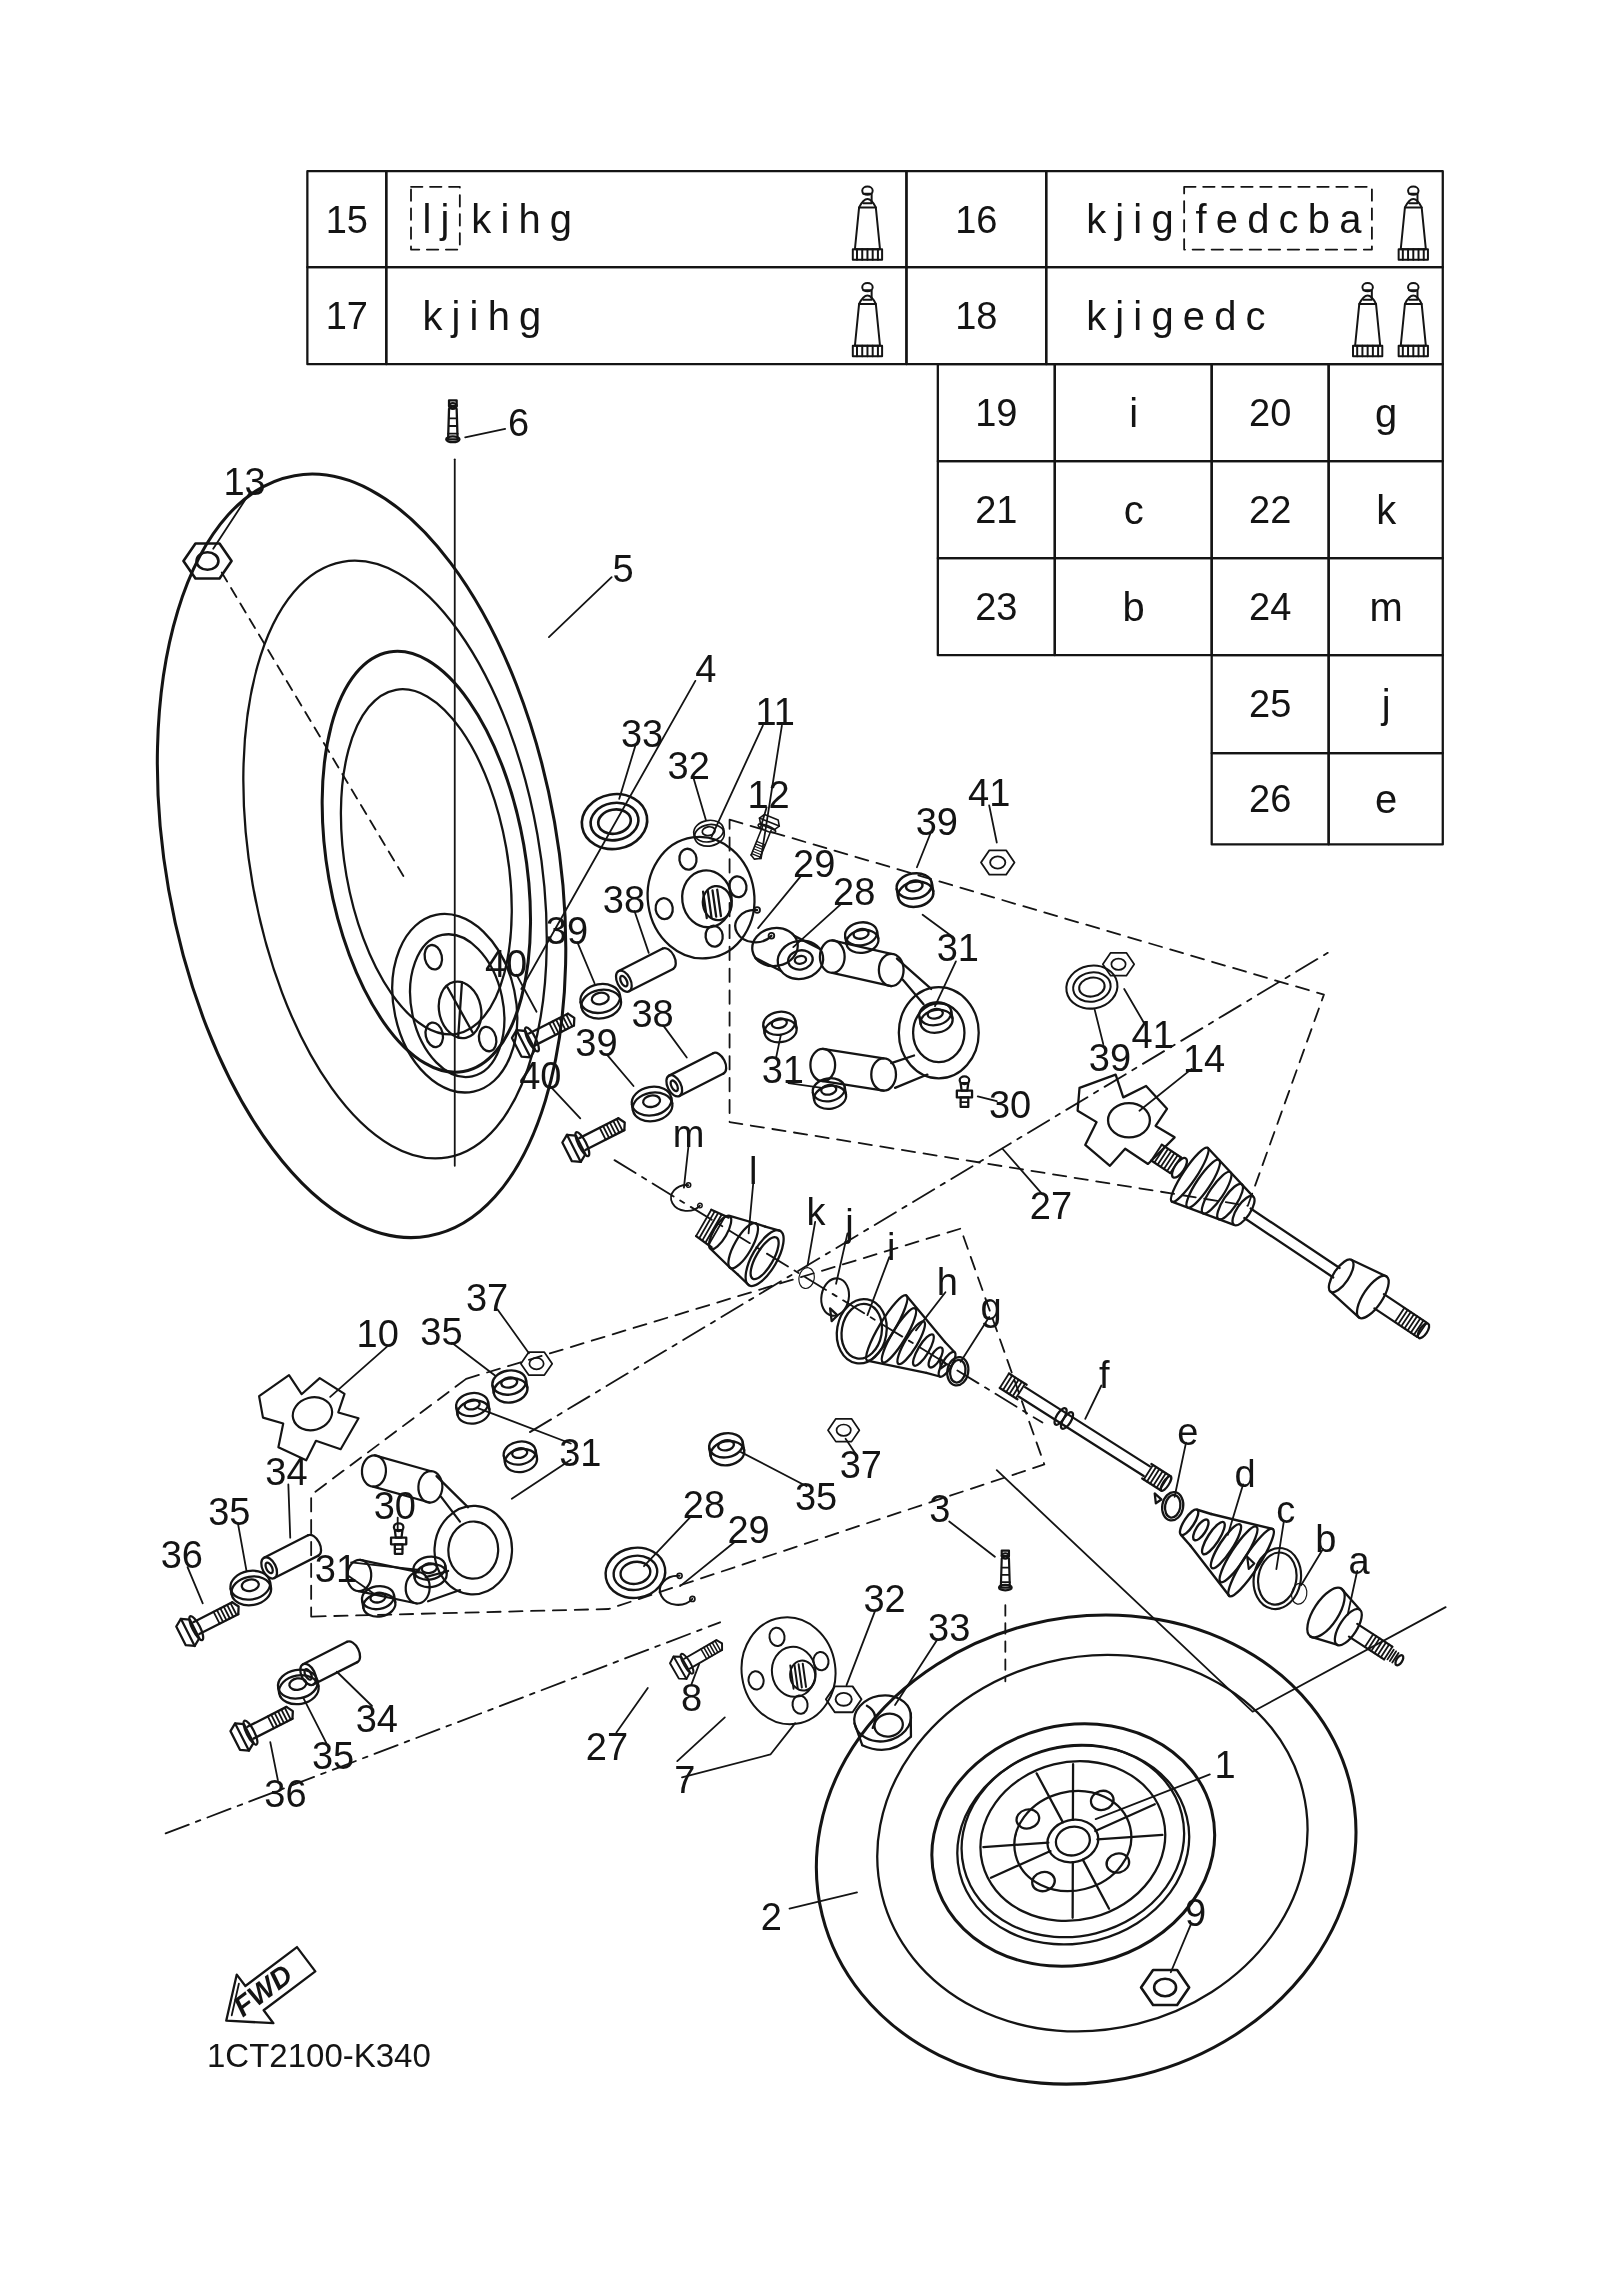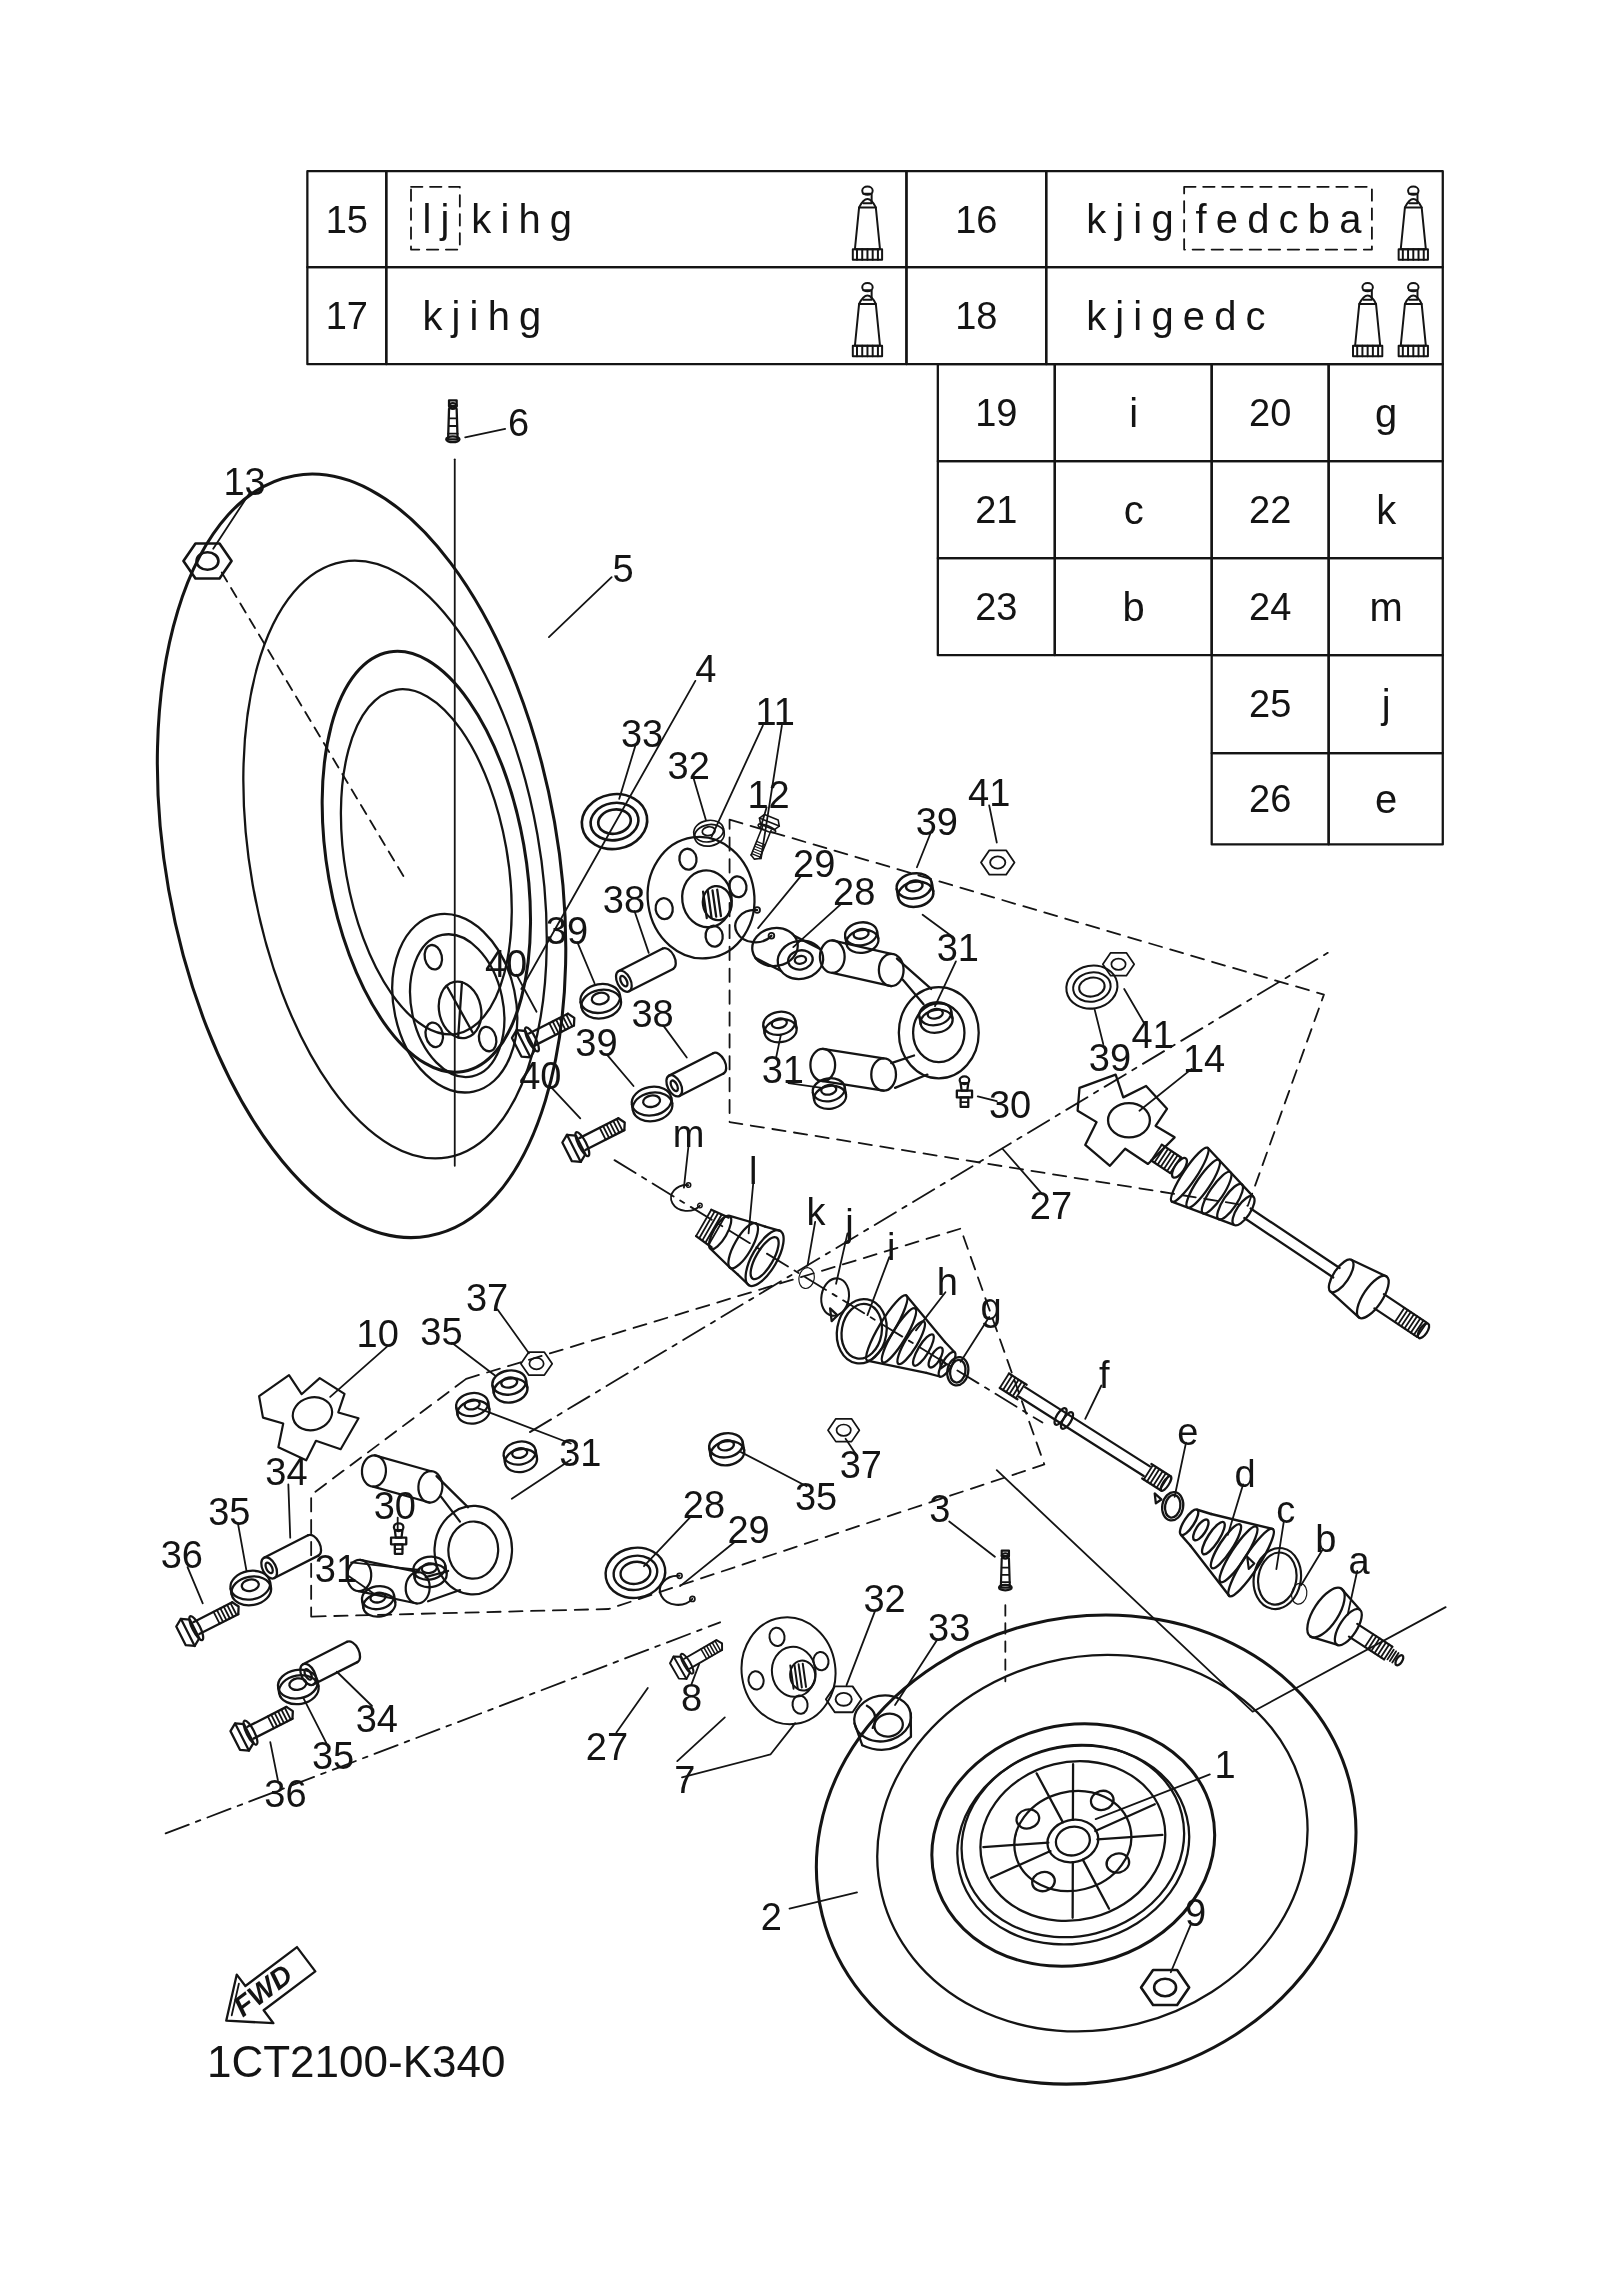--- a/index.html
+++ b/index.html
@@ -6,21 +6,21 @@
   .page{position:relative;width:1617px;height:2287px;background:#ffffff;overflow:hidden;}
   svg#fig{position:absolute;left:0;top:0;}
   svg#fig *{vector-effect:none;}
   .ln{stroke:#141414;fill:none;stroke-width:2.4;stroke-linecap:round;stroke-linejoin:round;}
   .thin{stroke-width:1.9;}
   .thick{stroke-width:3.2;}
   text{fill:#141414;stroke:none;font-family:"Liberation Sans",sans-serif;}
   .lbl{font-size:40px;}
   .tnum{font-size:40px;}
   .tlet{font-size:42px;letter-spacing:-1px;}
-  .code-text{position:absolute;left:207px;top:2037px;font-size:44px;color:#141414;letter-spacing:0px;}
+  .code-text{position:absolute;left:207px;top:2037px;font-size:33px;color:#141414;letter-spacing:0px;}
 </style>
 </head>
 <body>
 
 <div class="page">
   <svg id="fig" width="1617" height="2287" viewBox="0 0 1700 2405">
       <g transform="translate(380,900) rotate(-10) scale(1)">
         <ellipse cx="0" cy="0" rx="206" ry="406" class="ln thick"></ellipse>
         <ellipse cx="34" cy="10" rx="152" ry="318" class="ln"></ellipse>
         <ellipse cx="66" cy="18" rx="104" ry="224" class="ln thick"></ellipse>

